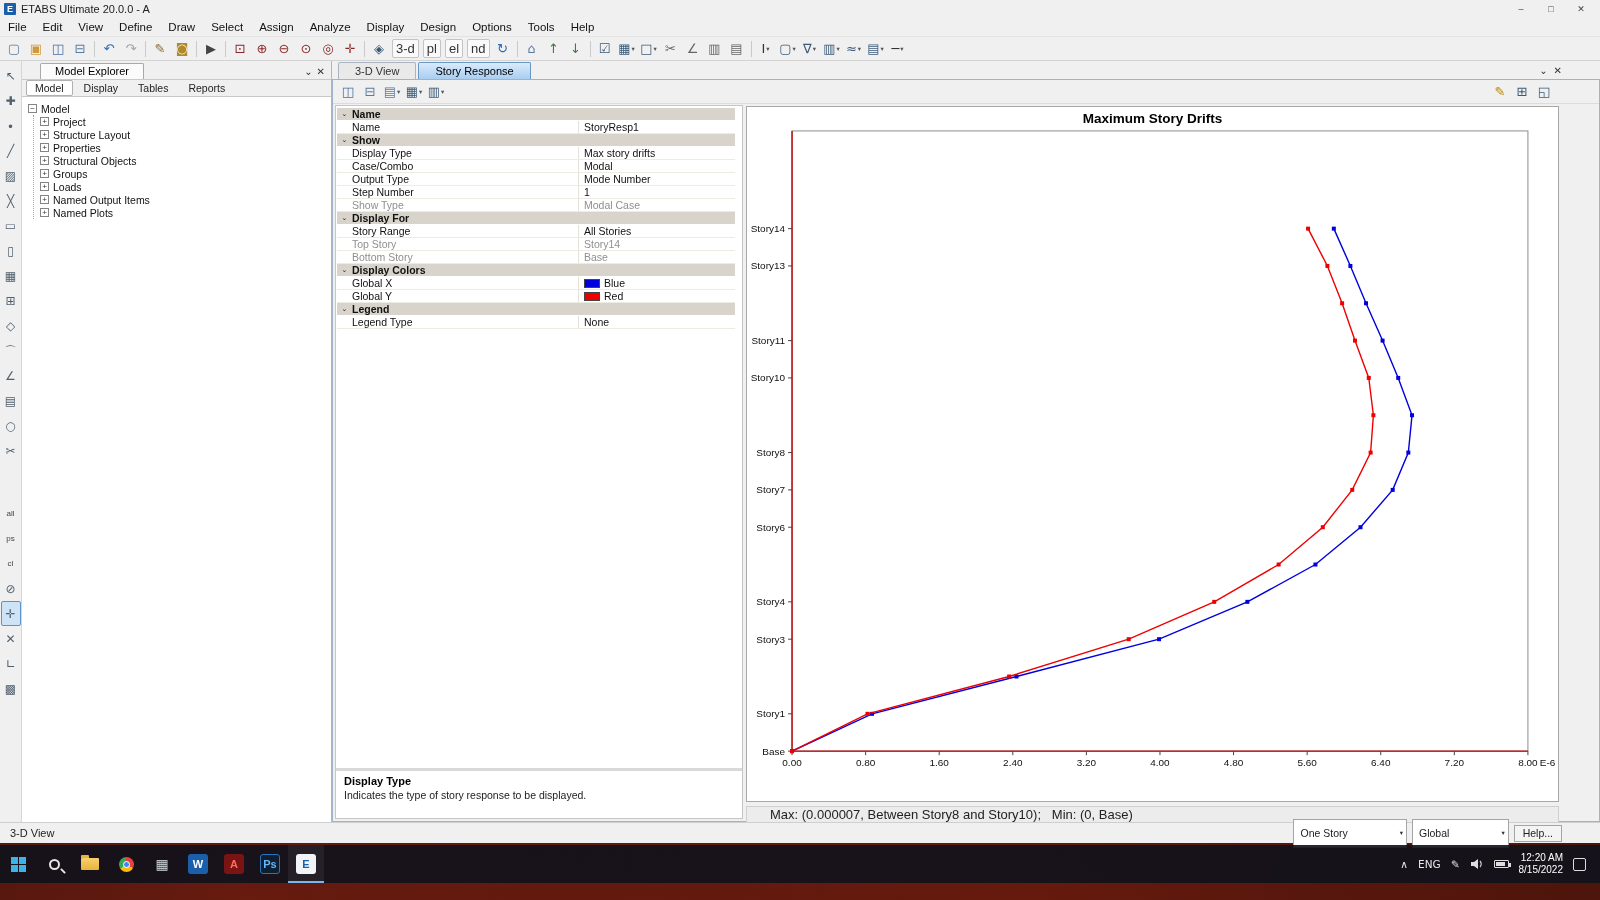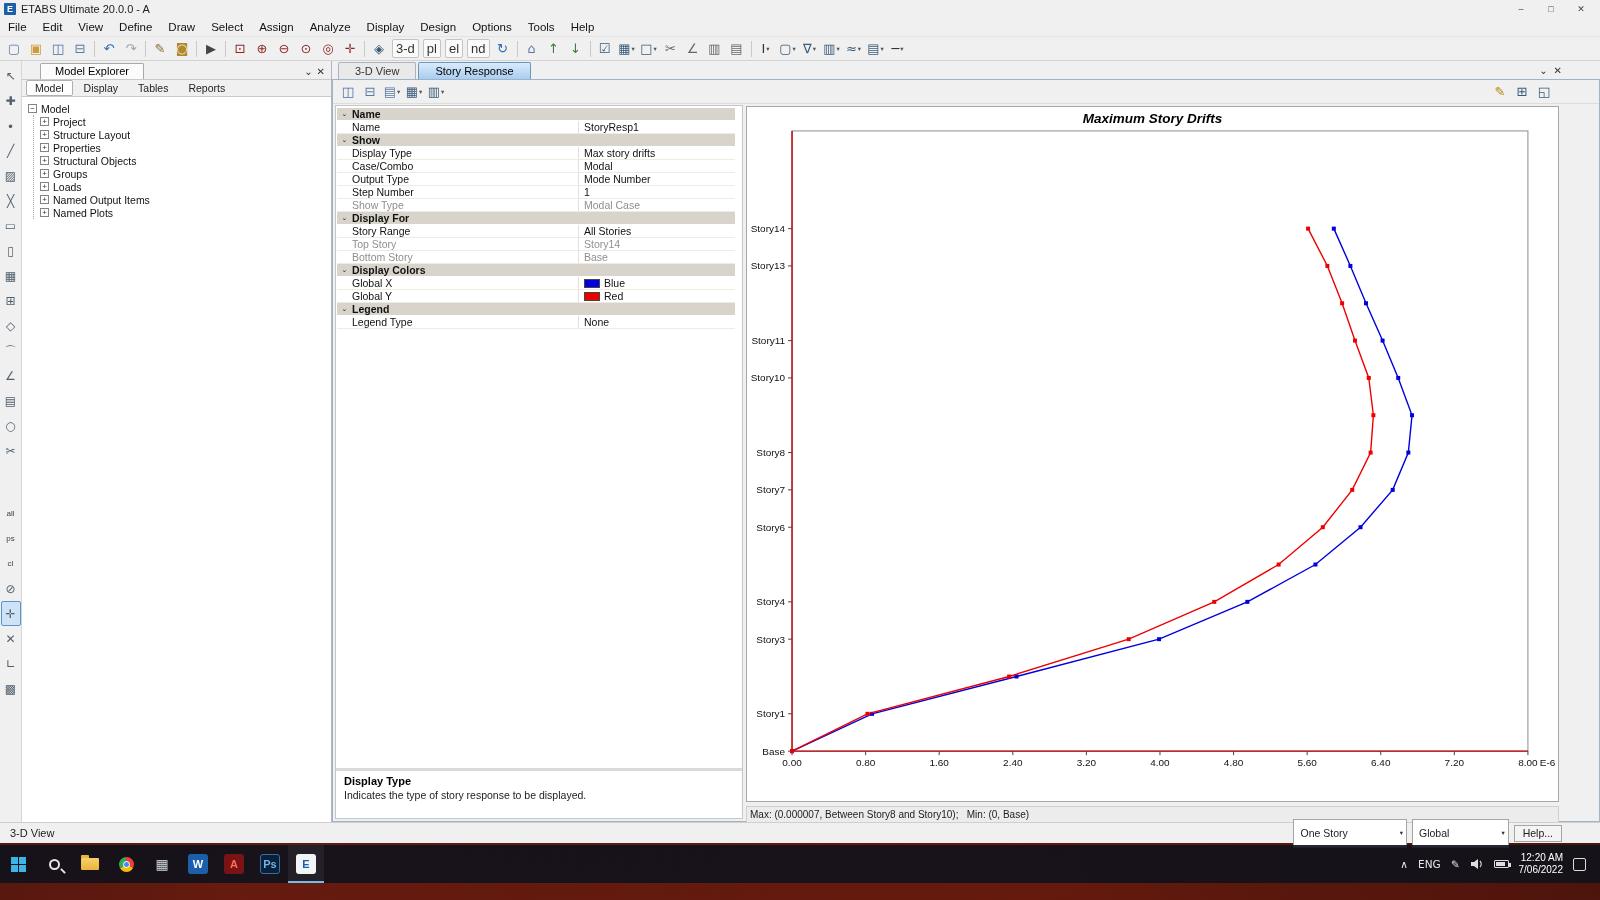--- a/index.html
+++ b/index.html
@@ -62,24 +62,24 @@
   .pg-row{height:13px;display:flex;border-bottom:1px solid #edebe4;background:#fff;}
   .pg-label{width:242px;padding-left:15px;font-size:10.5px;display:flex;align-items:center;color:#111;border-right:1px solid #e4e1d8;}
   .pg-value{flex:1;padding-left:5px;font-size:10.5px;display:flex;align-items:center;gap:4px;color:#111;}
   .pg-row.muted .pg-label,.pg-row.muted .pg-value{color:#8f8f8f;}
   .swatch{width:16px;height:9px;border:1px solid #444;flex:0 0 16px;}
   #prop-desc{position:absolute;left:0;right:0;bottom:0;height:50px;border-top:3px solid #d9d9d9;background:#fff;padding:4px 8px;}
   #prop-desc .t{font-weight:bold;font-size:11px;color:#000;}
   #prop-desc .d{font-size:10.5px;color:#222;margin-top:2px;}
   
   #chart-outer{position:absolute;left:413px;top:26px;width:813px;height:696px;background:#fff;border:1px solid #a8a8a8;}
-  #chart-title{position:absolute;top:4px;left:0;right:0;text-align:center;font-weight:bold;font-style:italic;font-size:13.5px;color:#000;}
+  #chart-title{position:absolute;top:4px;left:0;right:0;text-align:center;font-weight:bold;font-size:13.5px;color:#000;}
   #chart-xlabel{position:absolute;top:666px;left:0;right:0;text-align:center;font-weight:bold;font-size:12.5px;color:#000;}
   #chart-svg{position:absolute;left:0;top:0;width:100%;height:100%;}
-  #chart-status{position:absolute;left:413px;top:726px;width:813px;height:17px;background:#ececec;border:1px solid #cfcfcf;font-size:10px;color:#222;display:flex;align-items:center;padding-left:3px;white-space:pre;}
+  #chart-status{position:absolute;left:413px;top:726px;width:813px;height:17px;background:#ececec;border:1px solid #cfcfcf;font-size:13px;color:#222;display:flex;align-items:center;padding-left:23px;white-space:pre;}
   
   #app-status{position:absolute;left:0;right:0;bottom:0;height:21px;background:#f0f0f0;border-top:1px solid #cfcfcf;display:flex;align-items:center;font-size:11px;color:#222;padding:0 38px 0 10px;}
   #app-status .spacer{flex:1;}
   .combo{display:flex;align-items:center;border:1px solid #a5a5a5;background:#fff;height:29px;font-size:10.5px;padding:0 3px 0 6px;margin-left:5px;min-width:64px;gap:44px;}
   .combo .dd{font-size:6.5px;margin-left:auto;padding-left:8px;color:#333;}
   .units-btn{border:1px solid #a5a5a5;background:#f4f4f4;height:17px;font-size:10.5px;padding:0 8px;margin-left:5px;display:flex;align-items:center;}
   
   #taskbar{position:absolute;left:0;top:845px;width:1600px;height:38px;background:rgba(16,18,28,.9);display:flex;align-items:center;color:#eee;}
   .tk-btn{width:36px;height:38px;display:flex;align-items:center;justify-content:center;}
   .tk-btn.active-app{box-shadow:inset 0 -2px 0 #76b9ed;background:rgba(255,255,255,.06);}
@@ -701,21 +701,21 @@
         <svg width="14" height="12" viewBox="0 0 14 12">
             <path d="M1 4h3l4-3v10l-4-3H1z" fill="#ddd"></path>
             <path d="M10 3c1.6 1.6 1.6 4.4 0 6" stroke="#ddd" stroke-width="1.1" fill="none"></path>
           </svg>
       </span>
       <span class="tray-item">
           <span class="batt"></span>
         </span>
       <div class="clock">
         <div>12:20 AM</div>
-        <div>7/06/2022</div>
+        <div>8/15/2022</div>
       </div>
       <span class="tray-item">
           <span class="notif"></span>
         </span>
     </div>
   </div>
 
   <div id="watermark">
   </div>
 </div>

